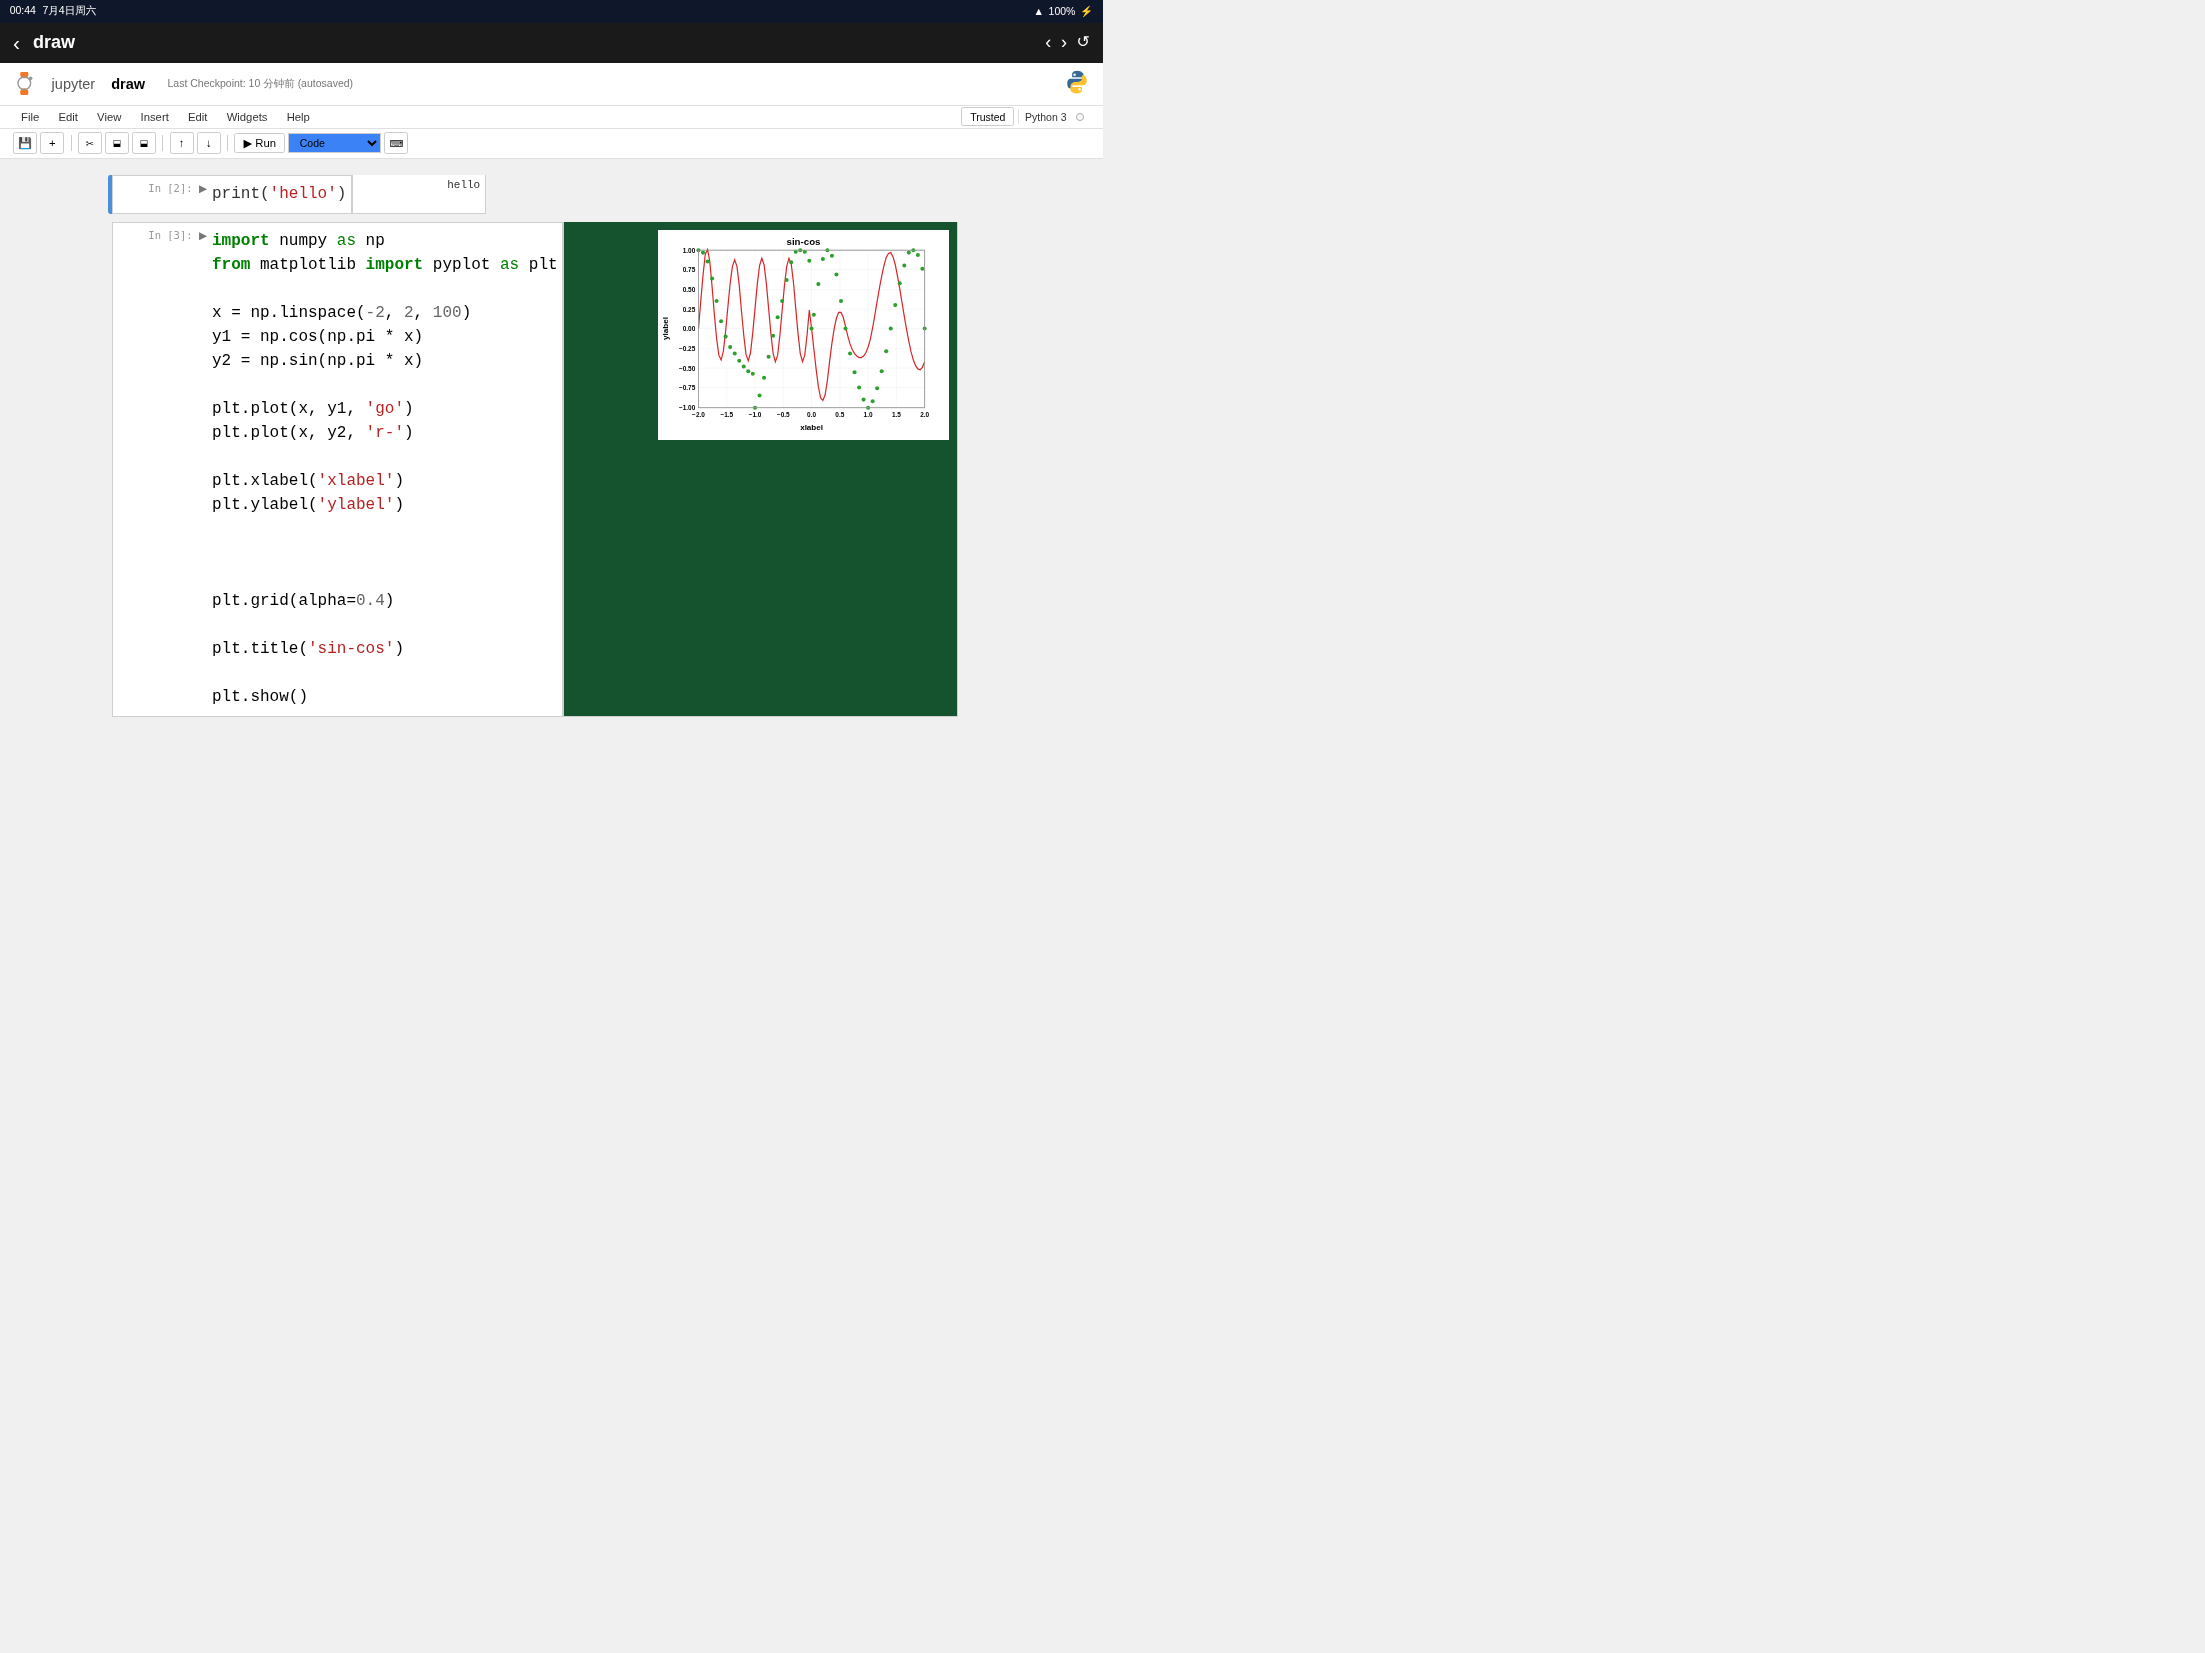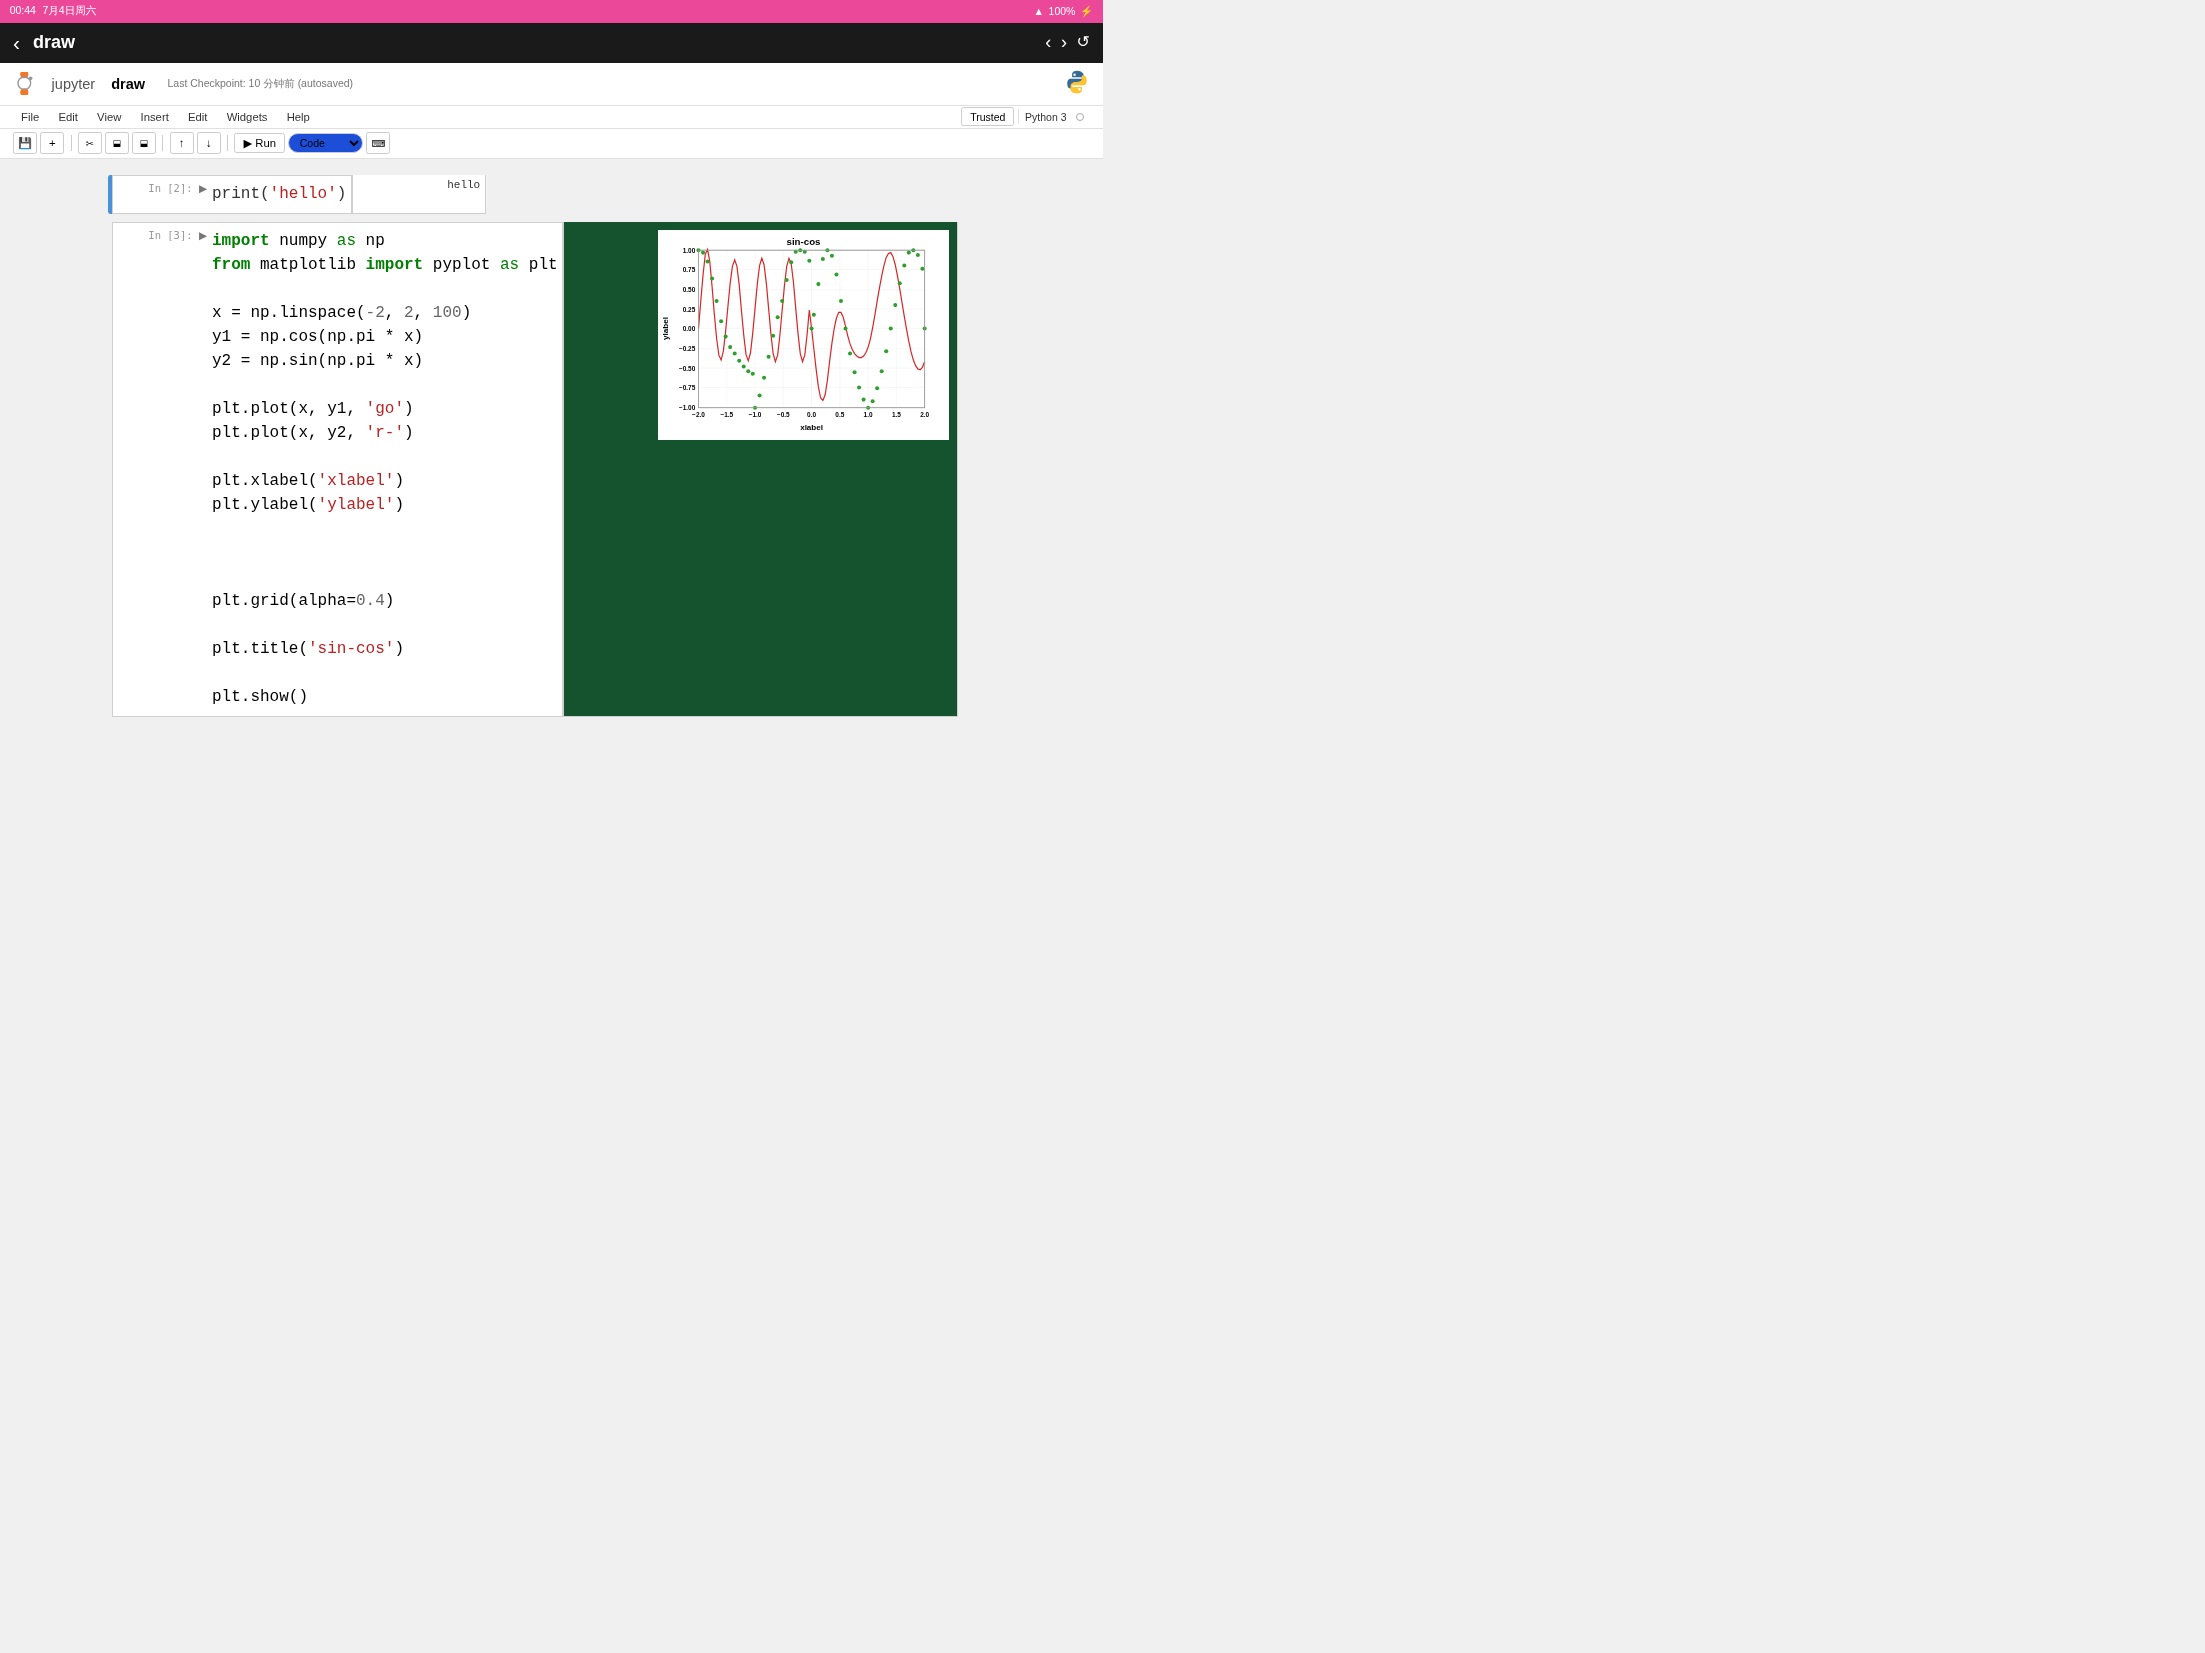--- a/index.html
+++ b/index.html
@@ -1,20 +1,20 @@
 <!DOCTYPE html>
 <html style="font-size:13px"><head>
   <meta charset="utf-8">
   <style>
     * { box-sizing: border-box; margin: 0; padding: 0; }
     body { background: #f0f0f0; font-family: Arial, sans-serif; width: 1103px; height: 827px; overflow: hidden; }
 
     
     .status-bar {
-      background: #ec4899;
+      background: #0f172a;
       color: white;
       height: 22.6px;
       display: flex;
       align-items: center;
       justify-content: space-between;
       padding: 0 9.7px;
       font-size: 10.5px;
     }
     .status-bar-left { display: flex; gap: 6.5px; }
     .status-bar-right { display: flex; align-items: center; gap: 4.8px; font-size: 10.5px; }
@@ -120,25 +120,25 @@
       padding: 2.4px 8px;
       border: 0.8px solid #ccc;
       border-radius: 2.4px;
       background: white;
       cursor: pointer;
       font-size: 11.3px;
     }
     .cell-type-select {
       padding: 2.4px 6.5px;
       border: 0.8px solid #ccc;
-      border-radius: 10px;
-      font-size: 10.5px;
-      background: #1d4ed8;
+      border-radius: 0;
+      font-size: 10.5px;
+      background: #3b82f6;
       cursor: pointer;
-      width: 75px;
+      width: 93px;
     }
 
     
     .notebook-area {
       background: #f0f0f0;
       padding: 16px 0;
       overflow-y: auto;
       height: calc(827px - 22.6px - 40px - 31px - 31px);
     }
 

